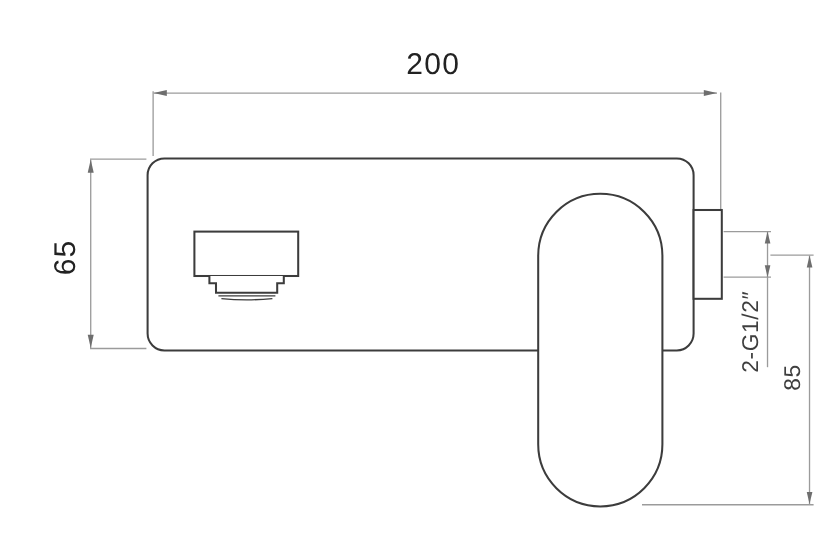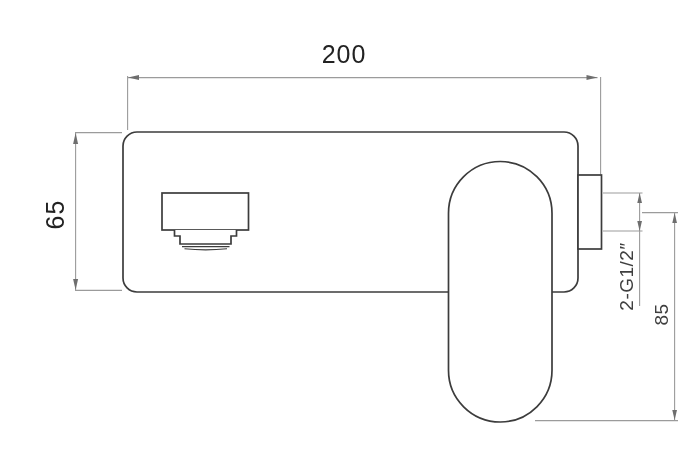--- a/index.html
+++ b/index.html
@@ -28,21 +28,21 @@
     position:absolute;
     color:var(--label);
     font-size:25px;
     letter-spacing:1px;
     text-align:center;
     white-space:nowrap;
     line-height:1;
   }
   .dim-label.rotated{transform:rotate(-90deg);transform-origin:center center;}
   .dim-label.small{font-size:19px;color:var(--label-soft);letter-spacing:0.5px;}
-  #label-200{left:304px;top:42px;width:80px;}
+  #label-200{left:321px;top:42px;width:80px;}
   #label-65{left:25px;top:202px;width:60px;}
   #label-thread{left:579px;top:267px;width:95px;}
   #label-85{left:636px;top:305px;width:50px;}
 </style>
 </head>
 <body>
 
 <div class="canvas">
 
   <svg width="700" height="461" viewBox="0 0 700 461">

